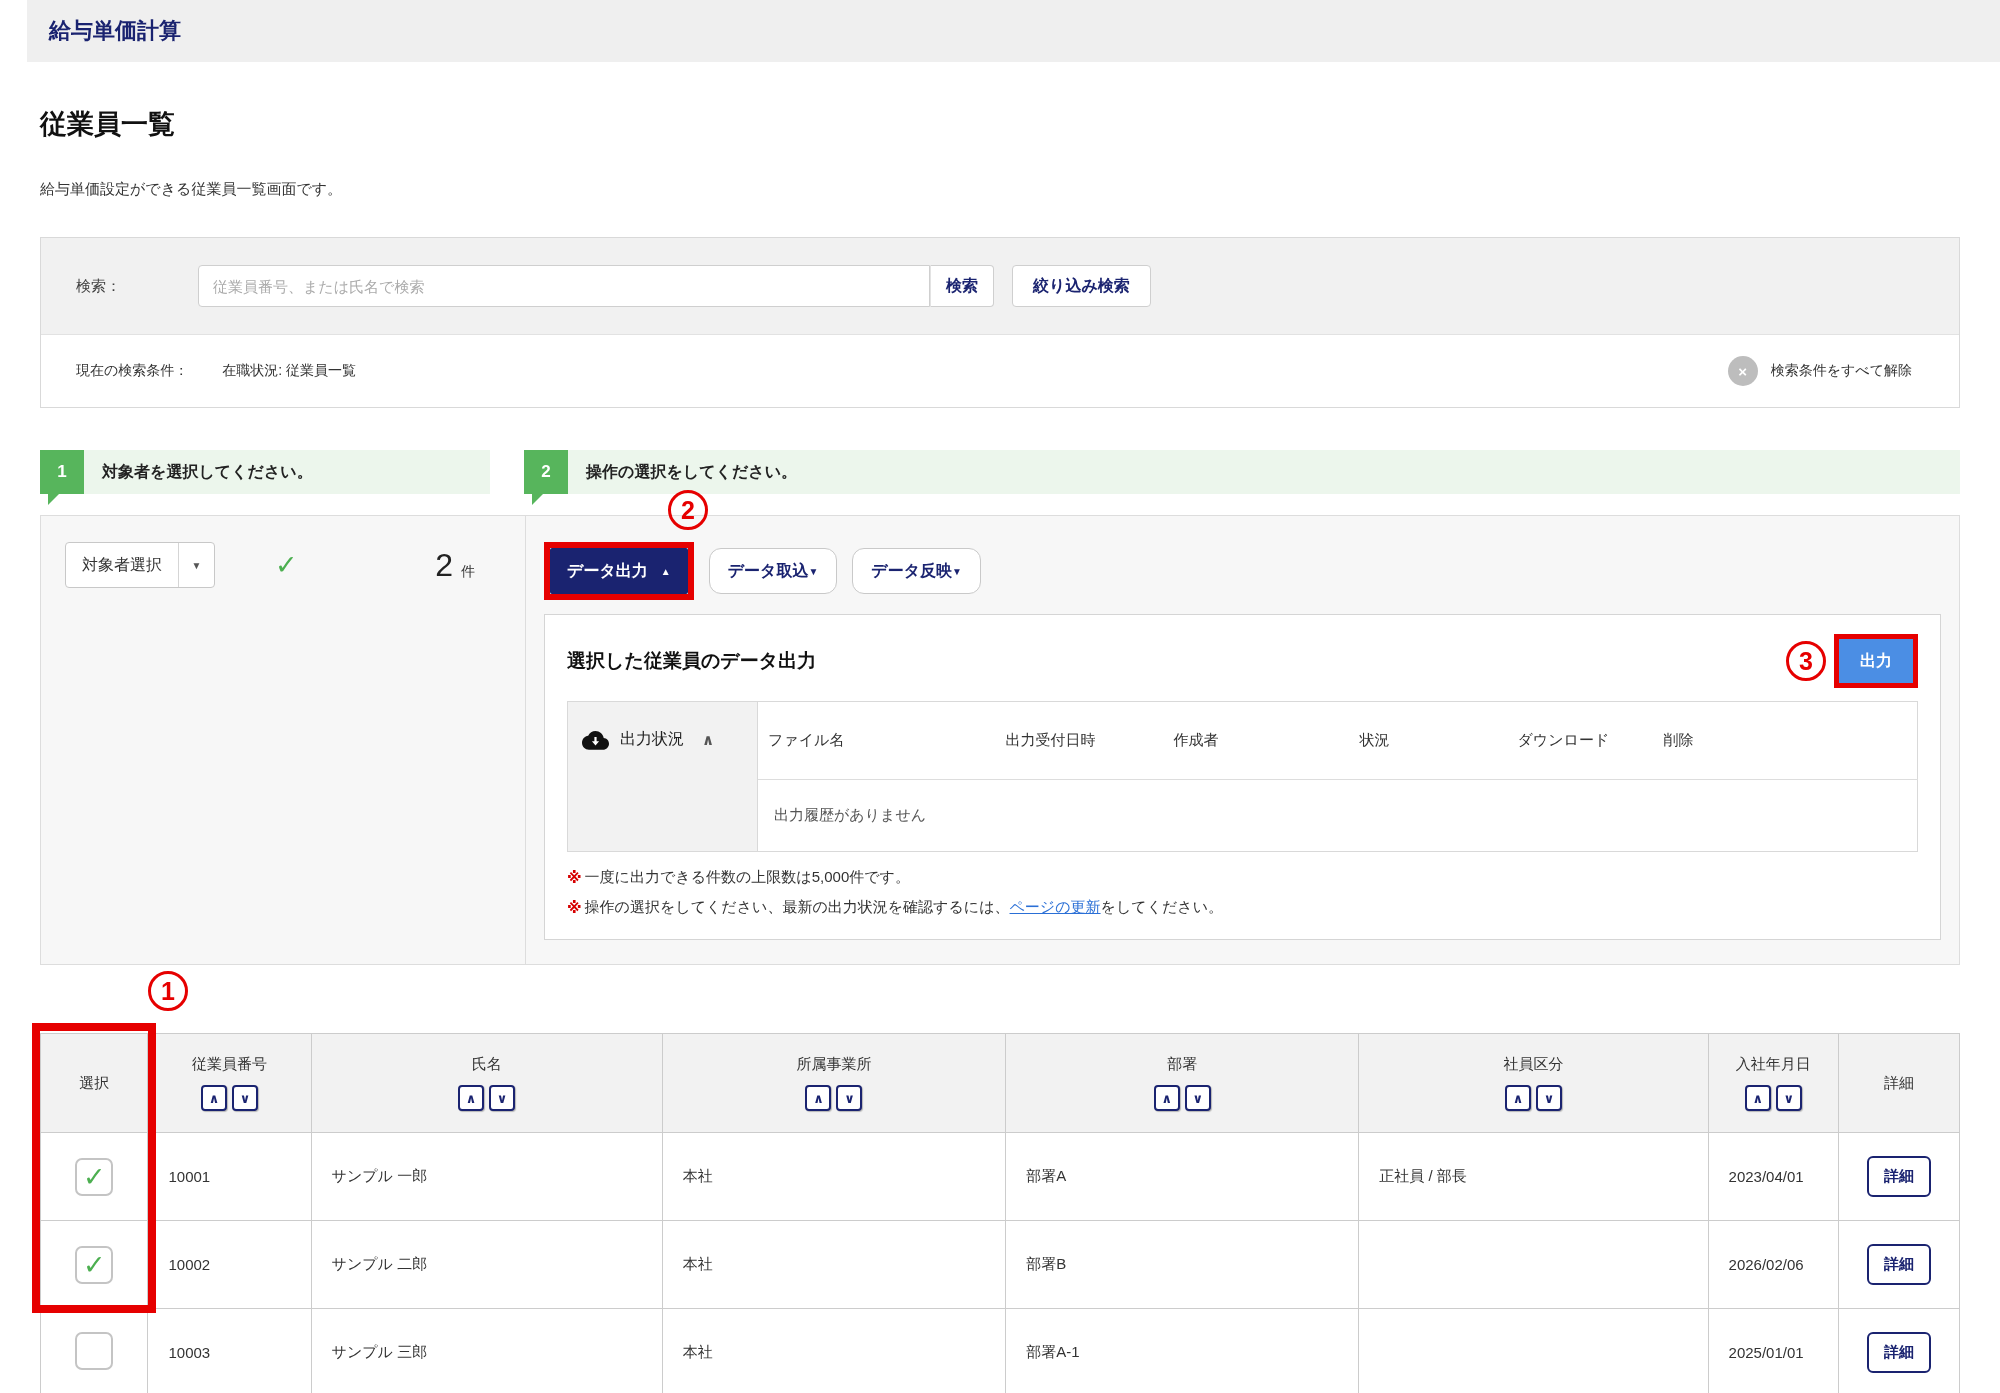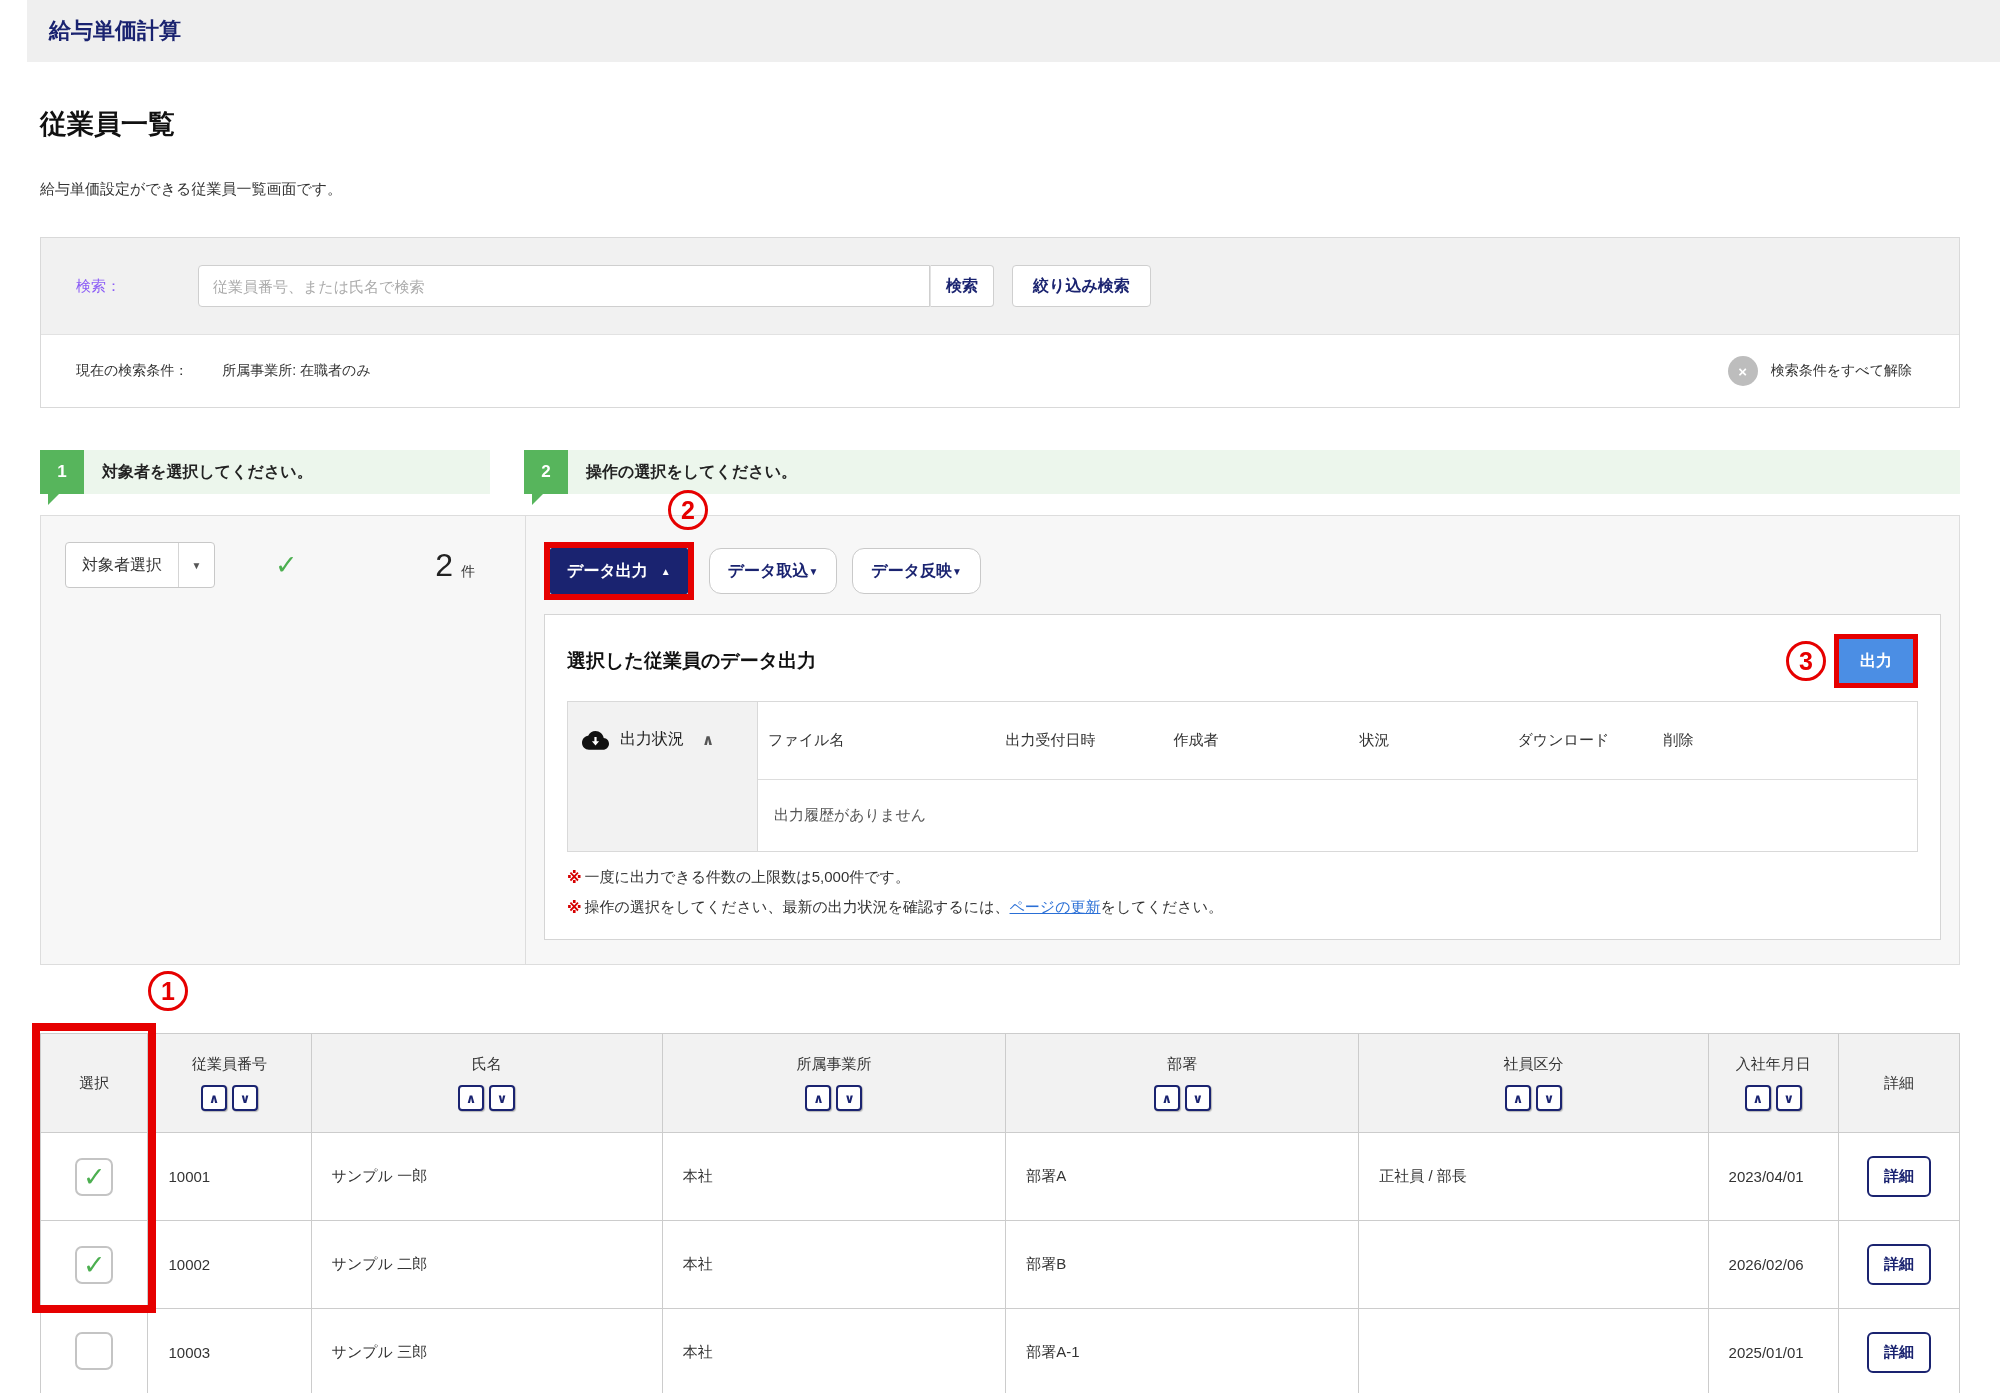--- a/index.html
+++ b/index.html
@@ -20,21 +20,21 @@
   .header-title { color: #1a2370; font-size: 22px; font-weight: bold; }
 
   .content { padding: 0 40px; }
 
   .page-title { font-size: 27px; font-weight: bold; color: #111; margin-top: 44px; }
   .page-desc { font-size: 15px; margin-top: 38px; color: #333; }
 
   
   .search-box { margin-top: 38px; border: 1px solid #d9d9d9; }
   .search-row { background: #f1f1f1; display: flex; align-items: center; padding: 27px 35px; }
-  .search-label { font-size: 15px; width: 122px; color: #8b5cf6; }
+  .search-label { font-size: 15px; width: 122px; color: #404040; }
   .input-group { display: flex; }
   .search-input { width: 732px; height: 42px; border: 1px solid #cfcfcf; border-radius: 4px 0 0 4px; padding: 8px 14px; font-size: 15px; background: #fff; color: #333; }
   .search-input::placeholder { color: #ababab; }
   .search-btn { height: 42px; padding: 0 15px; background: #fff; border: 1px solid #cfcfcf; border-left: 1px solid #e3e3e3; border-radius: 0 4px 4px 0; color: #1a2370; font-weight: bold; font-size: 16px; }
   .filter-btn { height: 42px; margin-left: 18px; padding: 0 20px; background: #fff; border: 1px solid #cfcfcf; border-radius: 4px; color: #1a2370; font-weight: bold; font-size: 16px; }
 
   .condition-row { background: #fff; border-top: 1px solid #e2e2e2; display: flex; align-items: center; padding: 21px 35px; font-size: 14px; }
   .cond-value { margin-left: 34px; }
   .clear-group { margin-left: auto; display: flex; align-items: center; gap: 13px; margin-right: 12px; }
   .clear-icon { width: 30px; height: 30px; border-radius: 50%; background: #bdbdbd; color: #fff; display: flex; align-items: center; justify-content: center; font-size: 15px; font-weight: bold; }
@@ -125,21 +125,21 @@
     <div class="search-row">
       <span class="search-label">検索：</span>
       <div class="input-group">
         <input class="search-input" type="text" placeholder="従業員番号、または氏名で検索" style="">
         <button class="search-btn">検索</button>
       </div>
       <button class="filter-btn">絞り込み検索</button>
     </div>
     <div class="condition-row">
       <span>現在の検索条件：</span>
-      <span class="cond-value">所属事業所: 在職者のみ</span>
+      <span class="cond-value">在職状況: 従業員一覧</span>
       <span class="clear-group">
         <span class="clear-icon">×</span>
         <span class="clear-label">検索条件をすべて解除</span>
       </span>
     </div>
   </div>
 
   <div class="steps">
     <div class="step step-1">
       <span class="step-badge">1</span>

